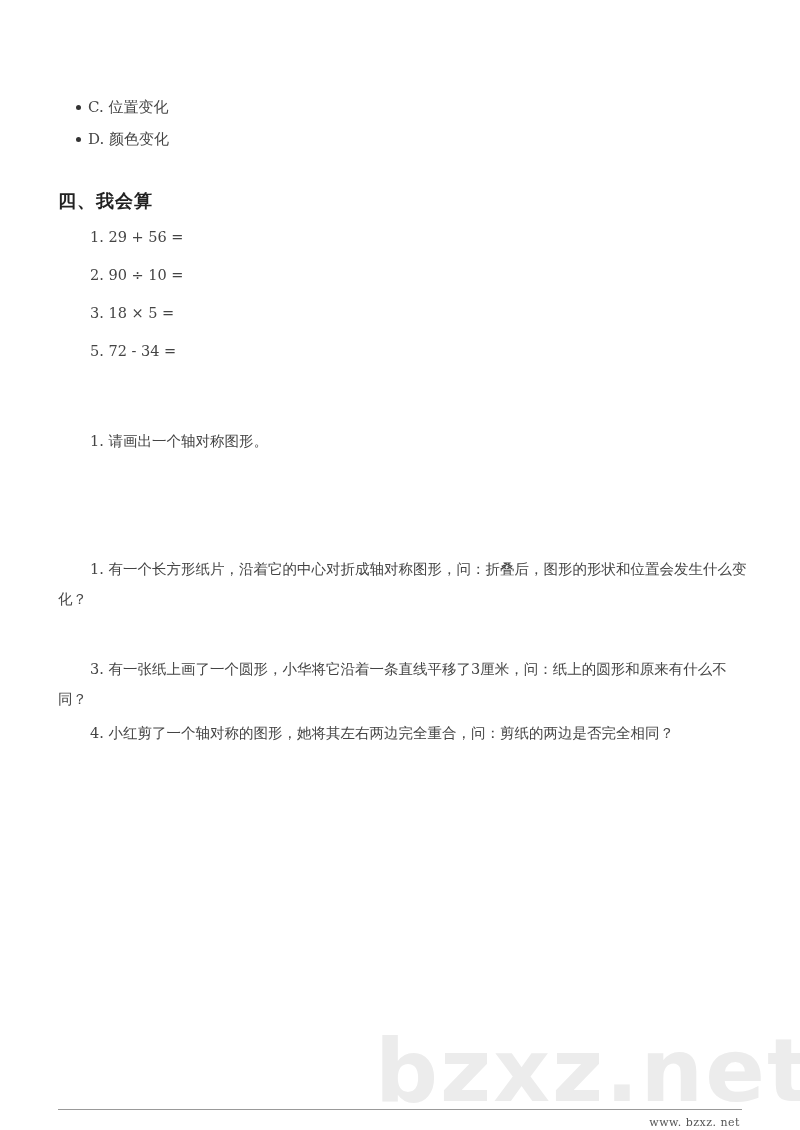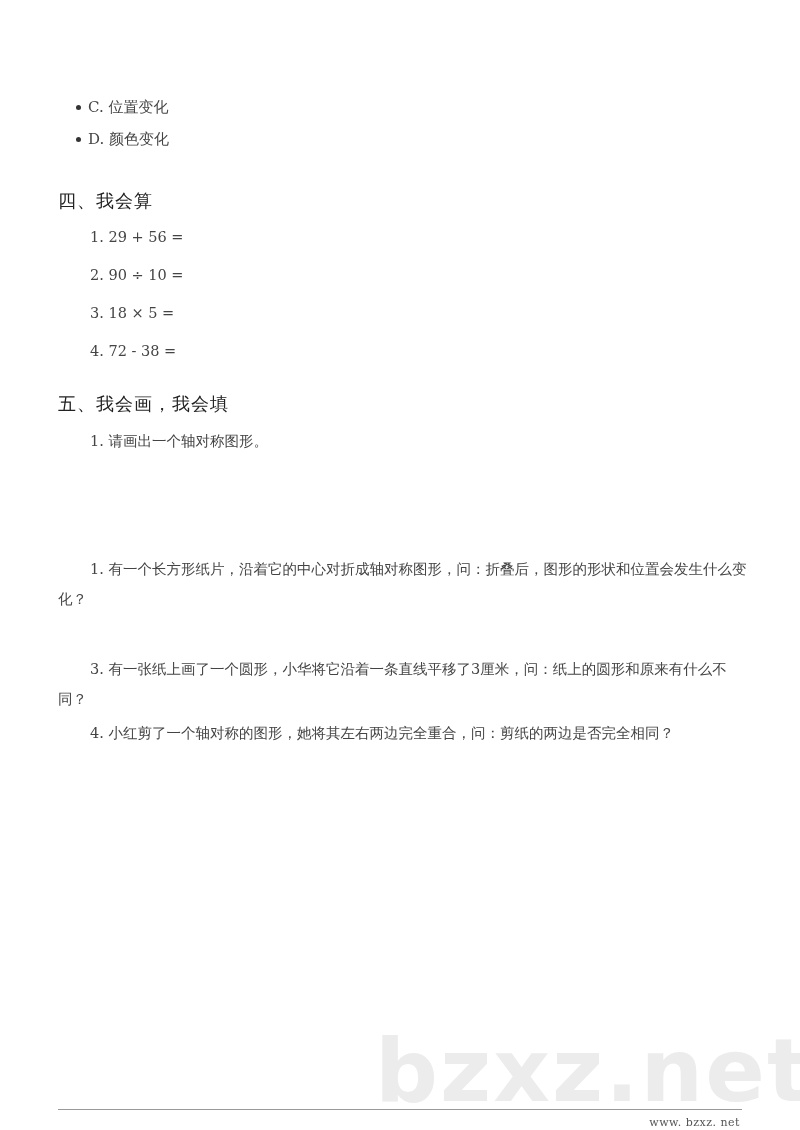--- a/index.html
+++ b/index.html
@@ -2,21 +2,21 @@
 <html><head>
 <meta charset="utf-8">
 <style>
   html, body { margin: 0; padding: 0; background: #ffffff; }
   body { width: 800px; height: 1130px; position: relative; overflow: hidden;
          font-family: "DejaVu Serif", "Liberation Serif", serif; color: #333333; }
   .page { position: absolute; left: 0; top: 0; width: 800px; height: 1130px; margin-top: 34px; }
   .bullet-list { position: absolute; left: 76px; top: 60px; margin: 0; padding: 0; list-style: none; }
   .bullet-list li { position: relative; font-size: 15px; height: 32px; line-height: 26px; padding-left: 12px; color: #444; }
   .bullet-list li::before { content: ""; position: absolute; left: 0; top: 11px; width: 5px; height: 5px; border-radius: 50%; background: #333; }
-  .section-title { position: absolute; left: 58px; font-size: 18px; font-weight: normal; color: #222;
+  .section-title { position: absolute; left: 58px; font-size: 18px; font-weight: bold; color: #222;
                    font-family: "DejaVu Sans", "Liberation Sans", sans-serif; letter-spacing: 1px; }
   .item { position: absolute; left: 90px; font-size: 14.5px; color: #444; white-space: nowrap; }
   .para { position: absolute; left: 58px; width: 690px; font-size: 14.5px; color: #444;
           line-height: 30px; text-indent: 32px; }
   .watermark { position: absolute; left: 375px; top: 985px; font-size: 88px; font-weight: bold;
                color: #ececec; font-family: "DejaVu Sans", "Liberation Sans", sans-serif; letter-spacing: 2px; }
   .footer-rule { position: absolute; left: 58px; top: 1075px; width: 684px; height: 1px; background: #999; }
   .footer-url { position: absolute; right: 60px; top: 1082px; font-size: 11px; color: #555; letter-spacing: 0.5px; }
 </style>
 </head>
@@ -25,23 +25,22 @@
 <div class="page">
   <ul class="bullet-list">
     <li>C.  位置变化</li>
     <li>D.  颜色变化</li>
   </ul>
 
   <div class="section-title" style="top:155px">四、我会算</div>
   <div class="item" style="top:195px">1.  29 + 56 =</div>
   <div class="item" style="top:233px">2.  90 ÷ 10 =</div>
   <div class="item" style="top:271px">3.  18 × 5 =</div>
-  <div class="item" style="top:309px">4.  72 - 38 =</div>
+  <div class="item" style="top:309px">5.  72 - 34 =</div>
 
-  <div class="section-title" style="top:358px">五、我会画，我会填</div>
   <div class="item" style="top:398px">1.  请画出一个轴对称图形。</div>
 
   <div class="para" style="top:520px">1. 有一个长方形纸片，沿着它的中心对折成轴对称图形，问：折叠后，图形的形状和位置会发生什么变化？</div>
   <div class="para" style="top:620px">3.  有一张纸上画了一个圆形，小华将它沿着一条直线平移了3厘米，问：纸上的圆形和原来有什么不同？</div>
   <div class="para" style="top:684px">4. 小红剪了一个轴对称的图形，她将其左右两边完全重合，问：剪纸的两边是否完全相同？</div>
 
   <div class="watermark">bzxz.net</div>
   <div class="footer-rule"></div>
   <div class="footer-url">www. bzxz. net</div>
 </div>

